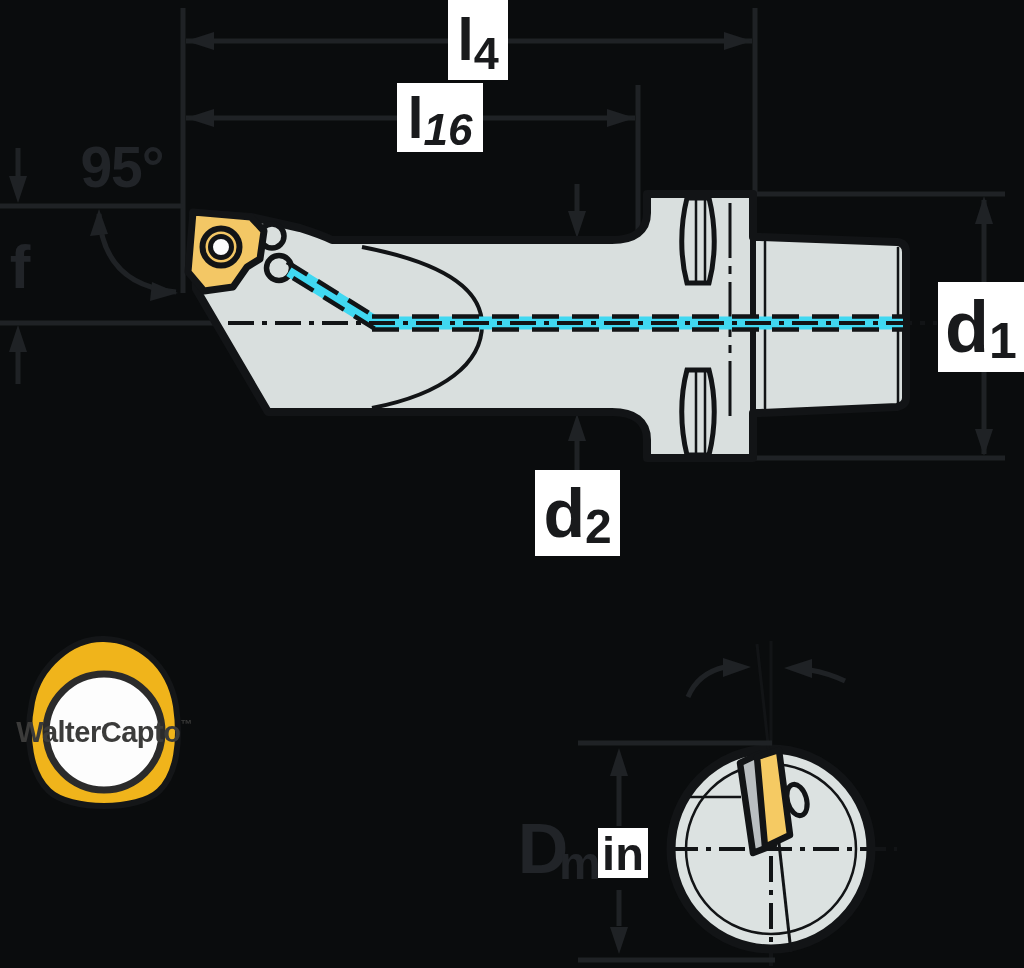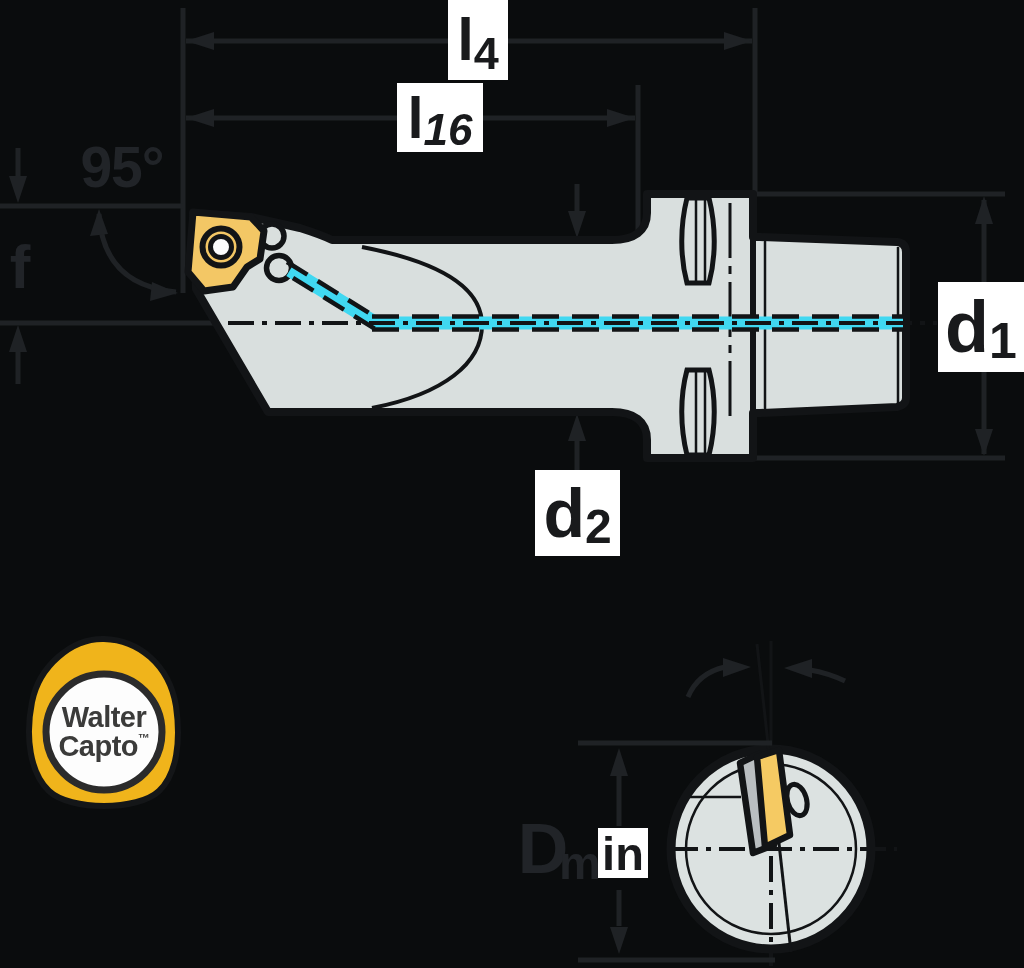--- a/index.html
+++ b/index.html
@@ -27,21 +27,21 @@
   .lbl-95{left:70px;top:136px;width:104px;height:60px;font-size:57px;letter-spacing:-1px;}
   
   .lbl-f{left:0px;top:232px;width:40px;height:66px;font-size:62px;}
   
   .lbl-ls{left:846px;top:648px;width:78px;height:64px;font-size:54px;}
   
   .lbl-dmin-d{left:520px;top:812px;width:46px;height:72px;font-size:70px;}
   .lbl-dmin-m{left:561px;top:838px;width:38px;height:48px;font-size:47px;}
   .lbl-dmin-in{left:598px;top:828px;width:50px;height:50px;font-size:47px;}
   
-  .logo-text{left:40px;top:694px;width:128px;height:76px;flex-direction:column;
+  .logo-text{left:40px;top:694px;width:128px;height:76px;flex-direction:row;
              color:#3b3b3a;font-size:29px;letter-spacing:-0.5px;}
   .logo-text .row{display:block;}
   .logo-text sup{font-size:12px;vertical-align:14px;}
 </style>
 </head>
 <body>
 
 <div id="stage">
 
 <svg id="drawing" width="1024" height="968" viewBox="0 0 1024 968">

